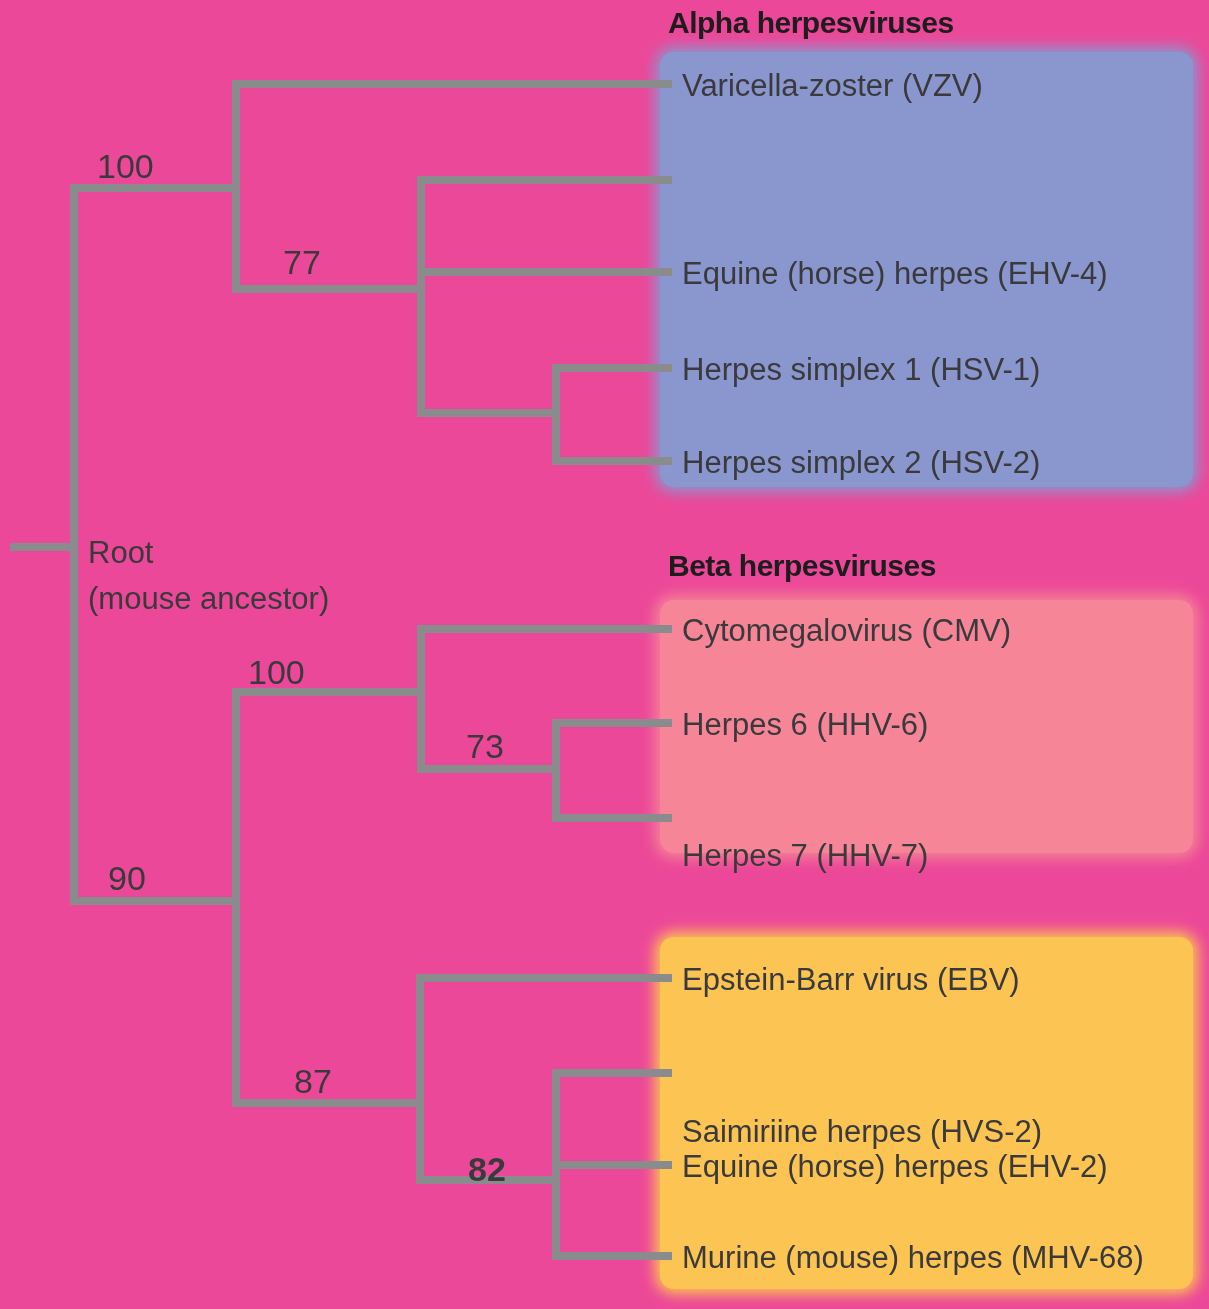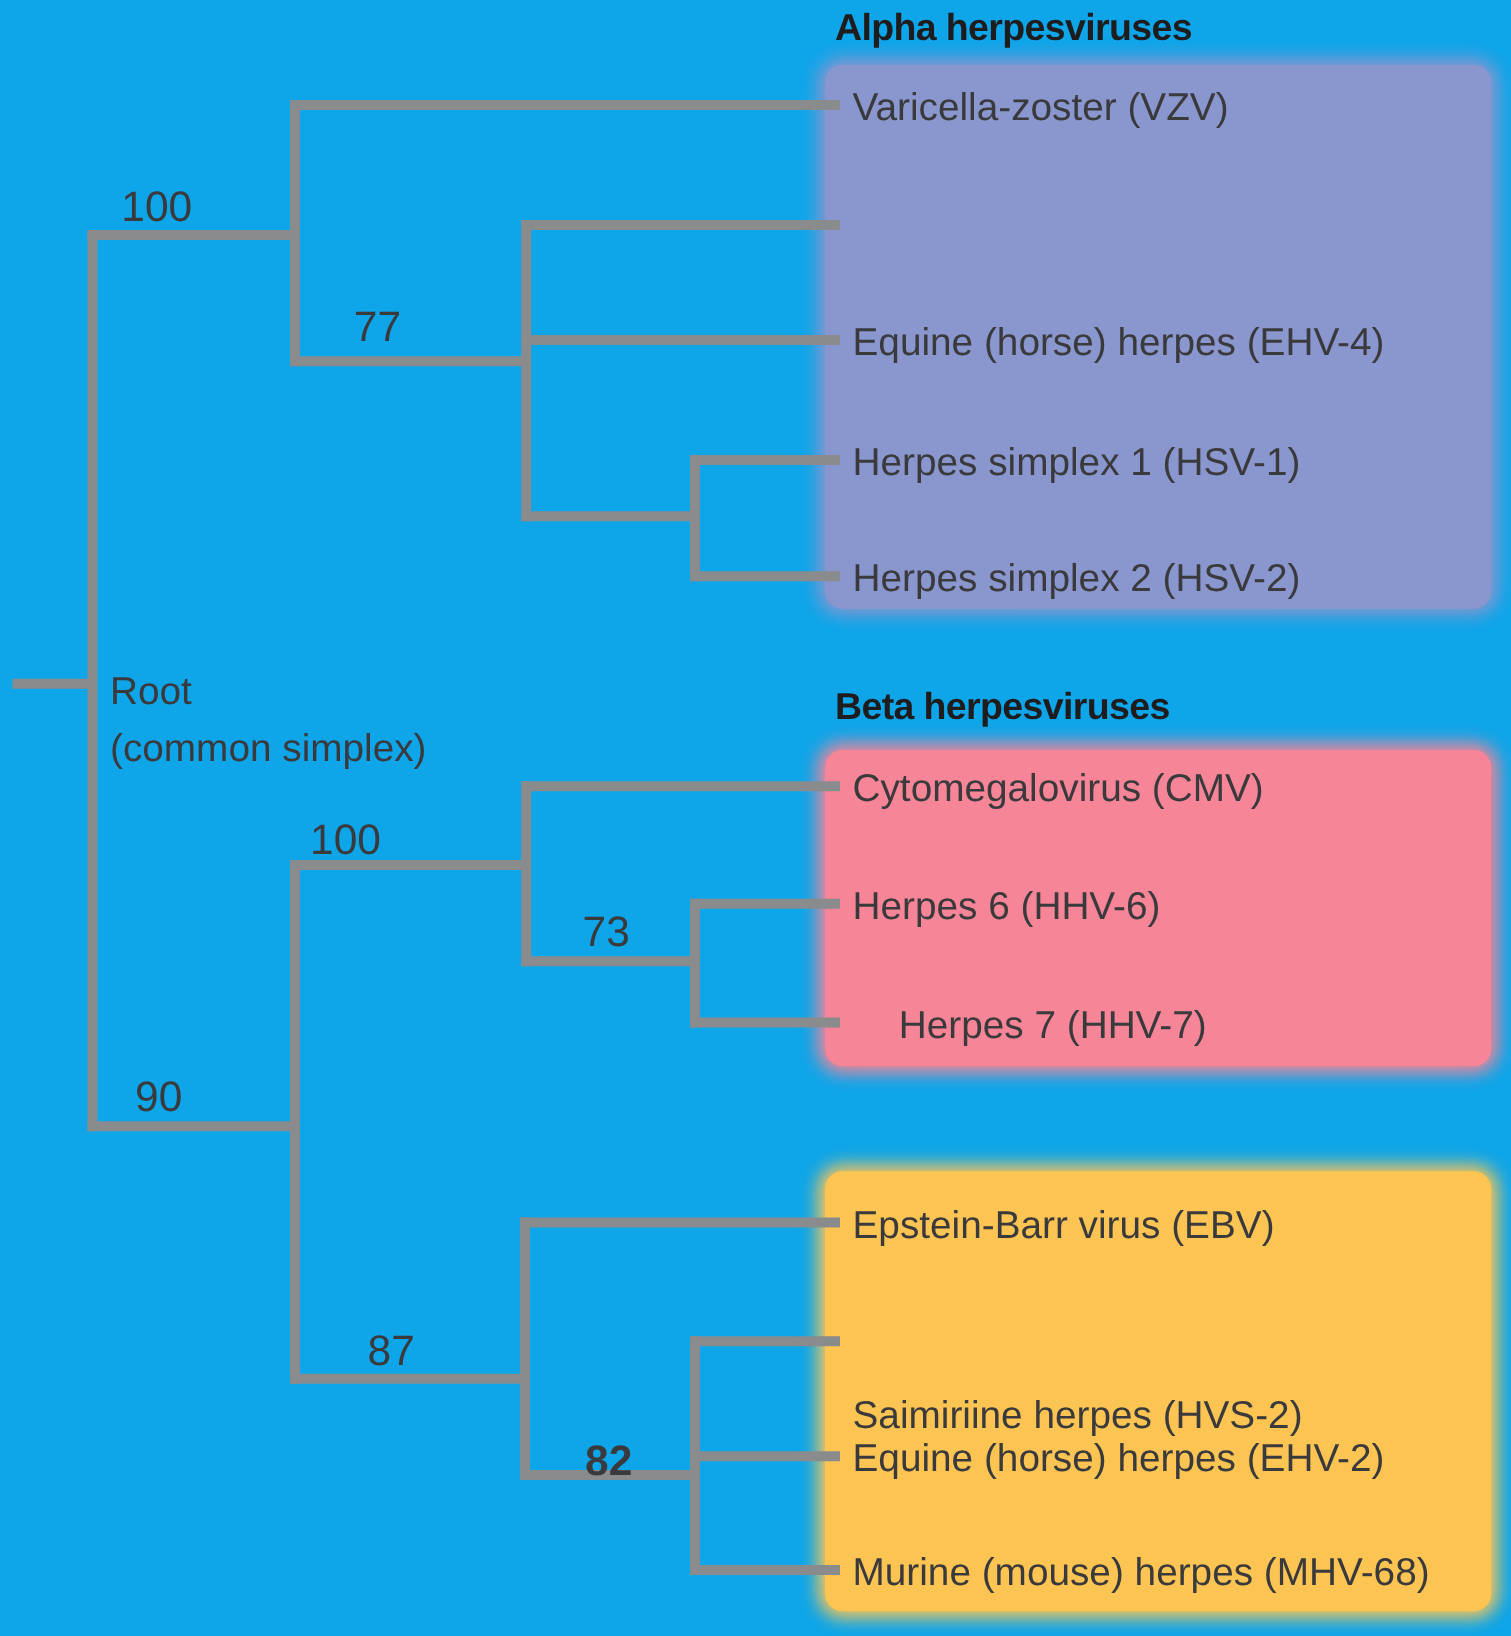--- a/index.html
+++ b/index.html
@@ -1,19 +1,19 @@
 <!DOCTYPE html>
 <html><head>
 <meta charset="utf-8">
 <style>
   html,body{margin:0;padding:0;background:#ffffff;}
   #stage{
     position:relative;
     width:1209px;height:1309px;
-    background:#0ea5e9;
+    background:#ec4899;
     font-family:"Liberation Sans", sans-serif;
     overflow:hidden;
   }
   #tree-lines{position:absolute;left:0;top:0;width:1209px;height:1309px;}
   #tree-lines path{stroke:#8a8b8d;stroke-width:8;fill:none;}
   .group-box{
     position:absolute;
     left:660px;
     width:533px;
     border-radius:14px;
@@ -101,33 +101,33 @@
   <div class="group-title" style="top:6px;">Alpha herpesviruses</div>
   <div class="group-title" style="top:549px;">Beta herpesviruses</div>
 
   <div class="leaf-label" style="top:66px;">Varicella-zoster (VZV)</div>
   <div class="leaf-label" style="top:254px;">Equine (horse) herpes (EHV-4)</div>
   <div class="leaf-label" style="top:350px;">Herpes simplex 1 (HSV-1)</div>
   <div class="leaf-label" style="top:443px;">Herpes simplex 2 (HSV-2)</div>
 
   <div class="leaf-label" style="top:611px;">Cytomegalovirus (CMV)</div>
   <div class="leaf-label" style="top:705px;">Herpes 6 (HHV-6)</div>
-  <div class="leaf-label" style="top:800px;margin-left:37px;">Herpes 7 (HHV-7)</div>
+  <div class="leaf-label" style="top:836px;">Herpes 7 (HHV-7)</div>
 
   <div class="leaf-label" style="top:960px;">Epstein-Barr virus (EBV)</div>
   <div class="leaf-label" style="top:1112px;">Saimiriine herpes (HVS-2)</div>
   <div class="leaf-label" style="top:1147px;">Equine (horse) herpes (EHV-2)</div>
   <div class="leaf-label" style="top:1238px;">Murine (mouse) herpes (MHV-68)</div>
 
   <div class="support-label" style="left:97px;top:149px;">100</div>
   <div class="support-label" style="left:283px;top:245px;">77</div>
   <div class="support-label" style="left:108px;top:861px;">90</div>
   <div class="support-label" style="left:248px;top:655px;">100</div>
   <div class="support-label" style="left:466px;top:729px;">73</div>
   <div class="support-label" style="left:294px;top:1064px;">87</div>
   <div class="support-label" style="left:468px;top:1152px;font-weight:bold;">82</div>
 
   <div class="root-label">
     <div>Root</div>
-    <div>(common simplex)</div>
+    <div>(mouse ancestor)</div>
   </div>
 
 </div>
 
 </body></html>

